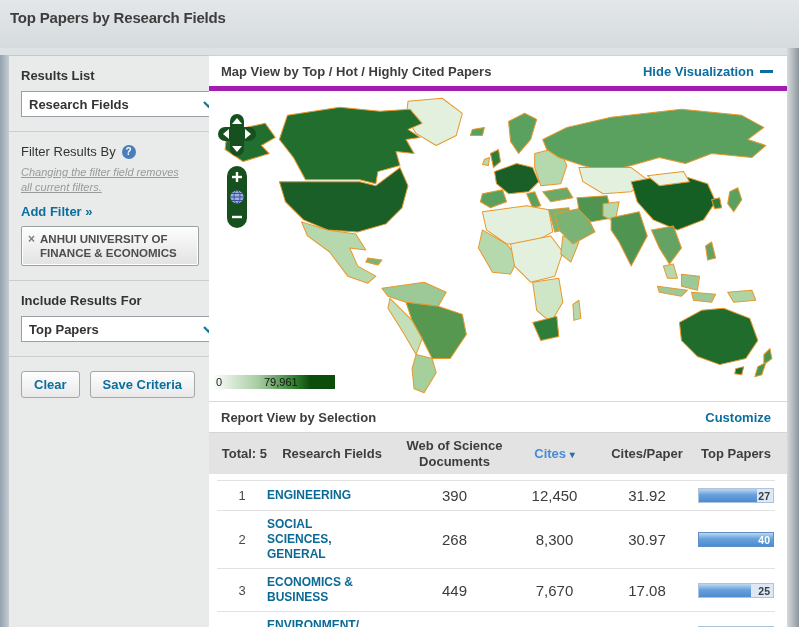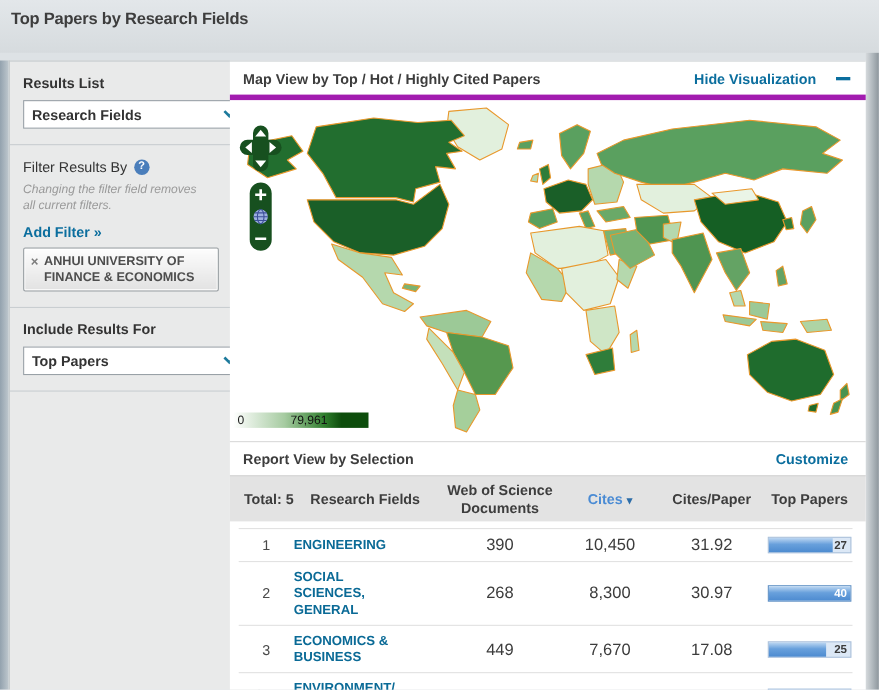--- a/index.html
+++ b/index.html
@@ -44,21 +44,21 @@
     display:flex; align-items:center; justify-content:space-between;
     padding:0 7px; cursor:pointer;
   }
   .select .sel-text { font-size:13px; font-weight:bold; color:#333; }
   .filter-title-row { display:flex; align-items:center; gap:6px; margin-bottom:6px; }
   .filter-title { font-size:13px; font-weight:normal; color:#333; }
   .help-badge {
     width:14px; height:14px; border-radius:50%; background:#4a7ebb; color:#fff;
     font-size:10px; font-weight:bold; text-align:center; line-height:14px; cursor:pointer;
   }
-  .filter-note { font-size:11px; font-style:italic; color:#9a9a9a; line-height:1.35; margin-bottom:7px; width:170px; }
+  .filter-note { font-size:11px; font-style:italic; color:#9a9a9a; line-height:1.35; margin-bottom:7px; width:170px;text-decoration:underline; }
   .add-filter { font-size:13px; font-weight:bold; color:#0b6e9e; text-decoration:none; display:inline-block; margin-bottom:7px; cursor:pointer;text-align:right; }
   .chip {
     border:1px solid #9aa0a4; border-radius:2px;
     background:linear-gradient(#fdfdfd,#e2e2e2);
     box-shadow:inset 0 0 0 1px #ffffff;
     padding:5px 8px 5px 6px; display:flex; gap:5px; align-items:flex-start;
     width:178px; cursor:pointer;
   }
   .chip-x { color:#7c7c7c; font-size:12px; font-weight:bold; line-height:12px; margin-top:1px; }
   .chip-label { font-size:11.5px; font-weight:bold; color:#4d4d4d; line-height:1.25; }
@@ -68,21 +68,21 @@
     background:linear-gradient(#fefefe,#e9e9e9);
     padding:5px 12px; font-size:13px; font-weight:bold; color:#0b6e9e; cursor:pointer;
   }
 
   
   .map-header {
     height:35px; display:flex; align-items:center; justify-content:space-between;
     padding:0 14px 0 12px; border-bottom:5px solid #a21caf;
   }
   .section-title { font-size:13px; font-weight:bold; color:#3d3d3d; }
-  .blue-link { font-size:13px; font-weight:bold; color:#0b6e9e; text-decoration:none; cursor:pointer; display:flex; align-items:center; gap:18px; }
+  .blue-link { font-size:13px; font-weight:bold; color:#0b6e9e; text-decoration:none; cursor:pointer; display:flex; align-items:center; gap:6px; }
   .minus-bar { width:13px; height:3px; background:#0b6e9e; display:inline-block; }
 
   .map-area { position:relative; height:310px; }
   .map-svg { position:absolute; left:0; top:0; }
 
   .pan-control { position:absolute; left:8px; top:22px; cursor:pointer; }
   .zoom-pill { position:absolute; left:17px; top:74px; cursor:pointer; }
 
   .legend { position:absolute; left:3px; bottom:12px; width:123px; height:14px;
     background:linear-gradient(to right,#ffffff 0%,#a6cba1 38%,#2e7d2c 68%,#0d4d0c 80%,#0d4d0c 100%);
@@ -168,20 +168,24 @@
         <span>
           <svg width="13" height="9">
               <polyline points="2,2 6.5,6.5 11,2" stroke="#1d7a9c" stroke-width="2.4" fill="none"></polyline>
             </svg>
         </span>
       </div>
     </div>
 
     <div class="sb-divider"></div>
 
+    <div class="sb-buttons">
+      <button class="btn">Clear</button>
+      <button class="btn">Save Criteria</button>
+    </div>
   </div>
 
   <div class="main">
 
     <div class="map-header">
       <span class="section-title">Map View by Top / Hot / Highly Cited Papers</span>
       <a class="blue-link">
         <span>Hide Visualization</span>
         <span class="minus-bar"></span>
       </a>
@@ -299,21 +303,21 @@
       <div class="th">Cites/Paper</div>
       <div class="th">Top Papers</div>
     </div>
 
     <div class="tbody">
 
       <div class="trow grid-row">
         <div class="rank">1</div>
         <a class="field-link">ENGINEERING</a>
         <div class="num">390</div>
-        <div class="num">10,450</div>
+        <div class="num">12,450</div>
         <div class="num">31.92</div>
         <div class="tp-bar">
           <div class="tp-fill" style="width: 78%;"></div>
           <span class="tp-val">27</span>
         </div>
       </div>
 
       <div class="trow grid-row">
         <div class="rank">2</div>
         <a class="field-link">SOCIAL

